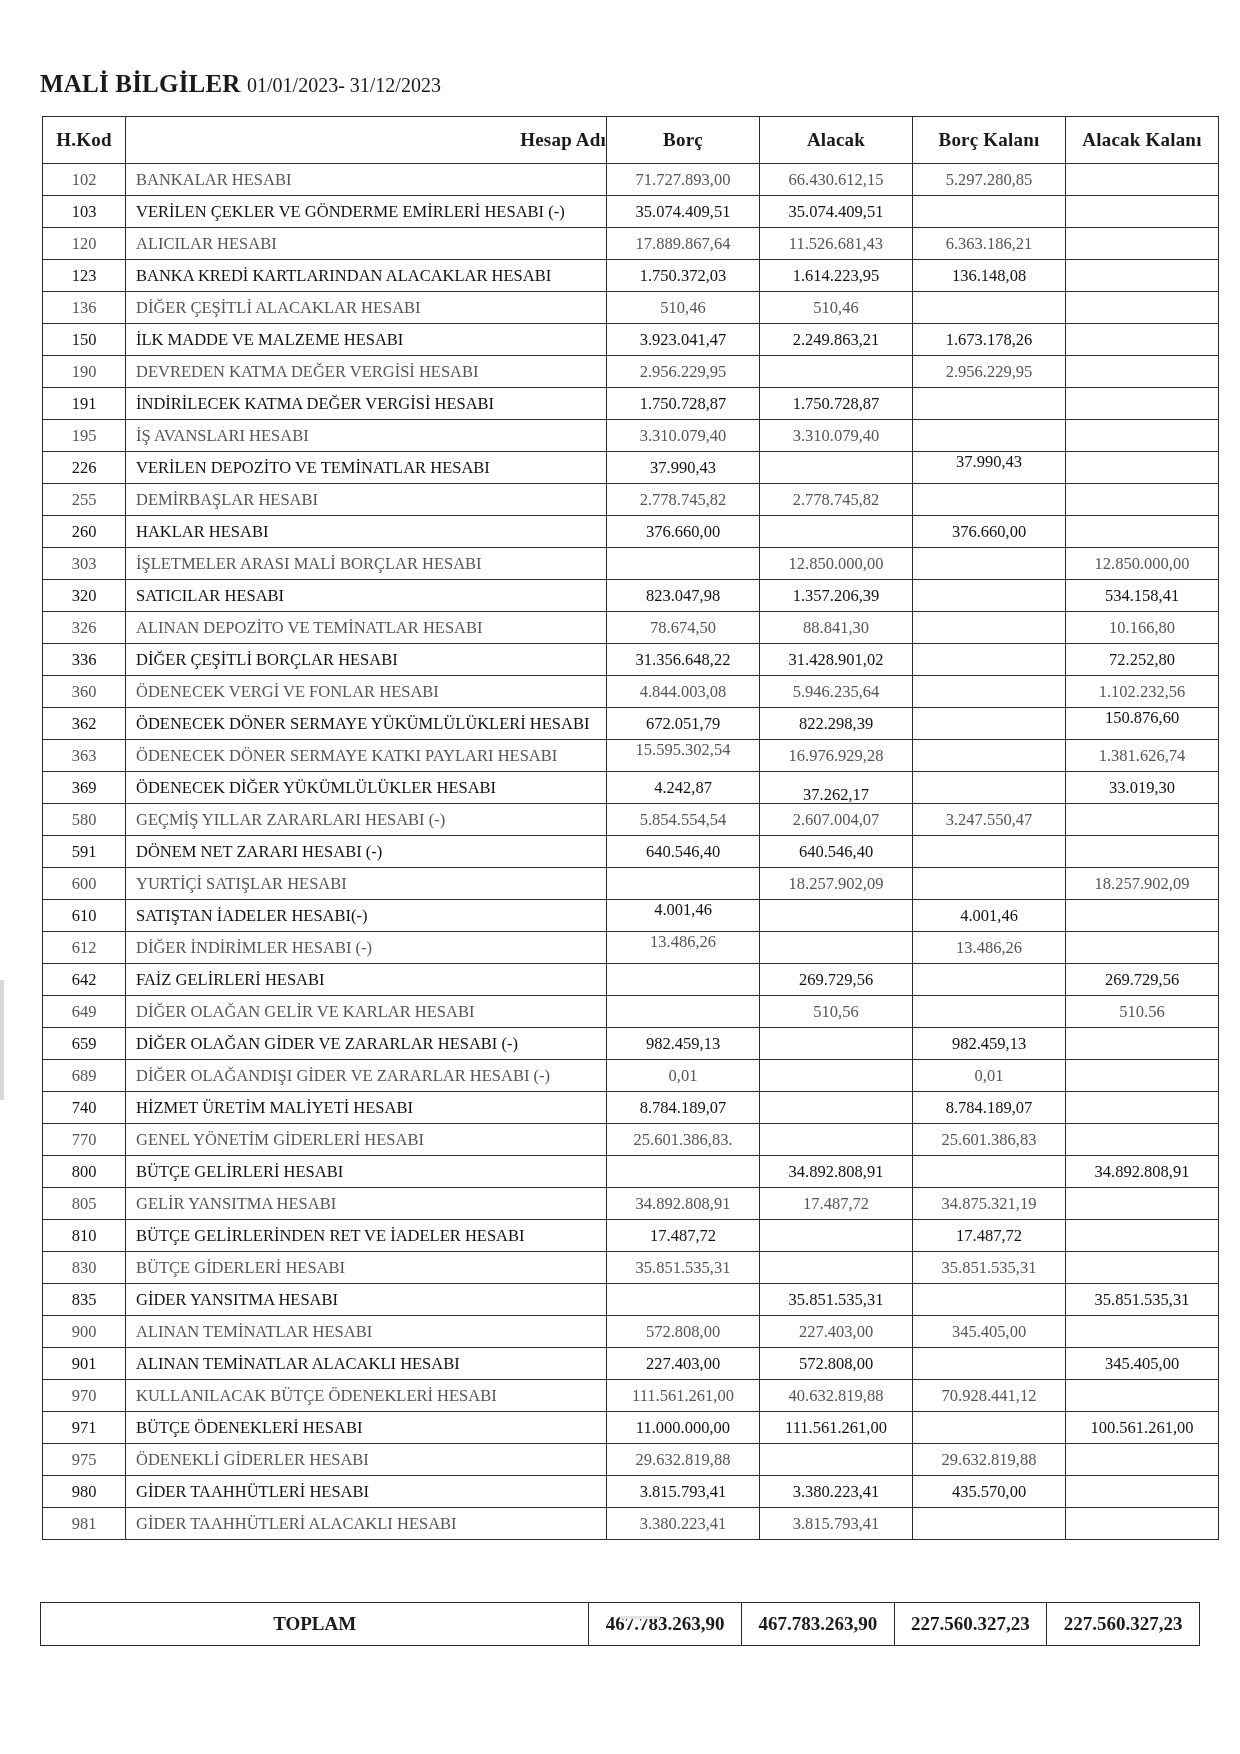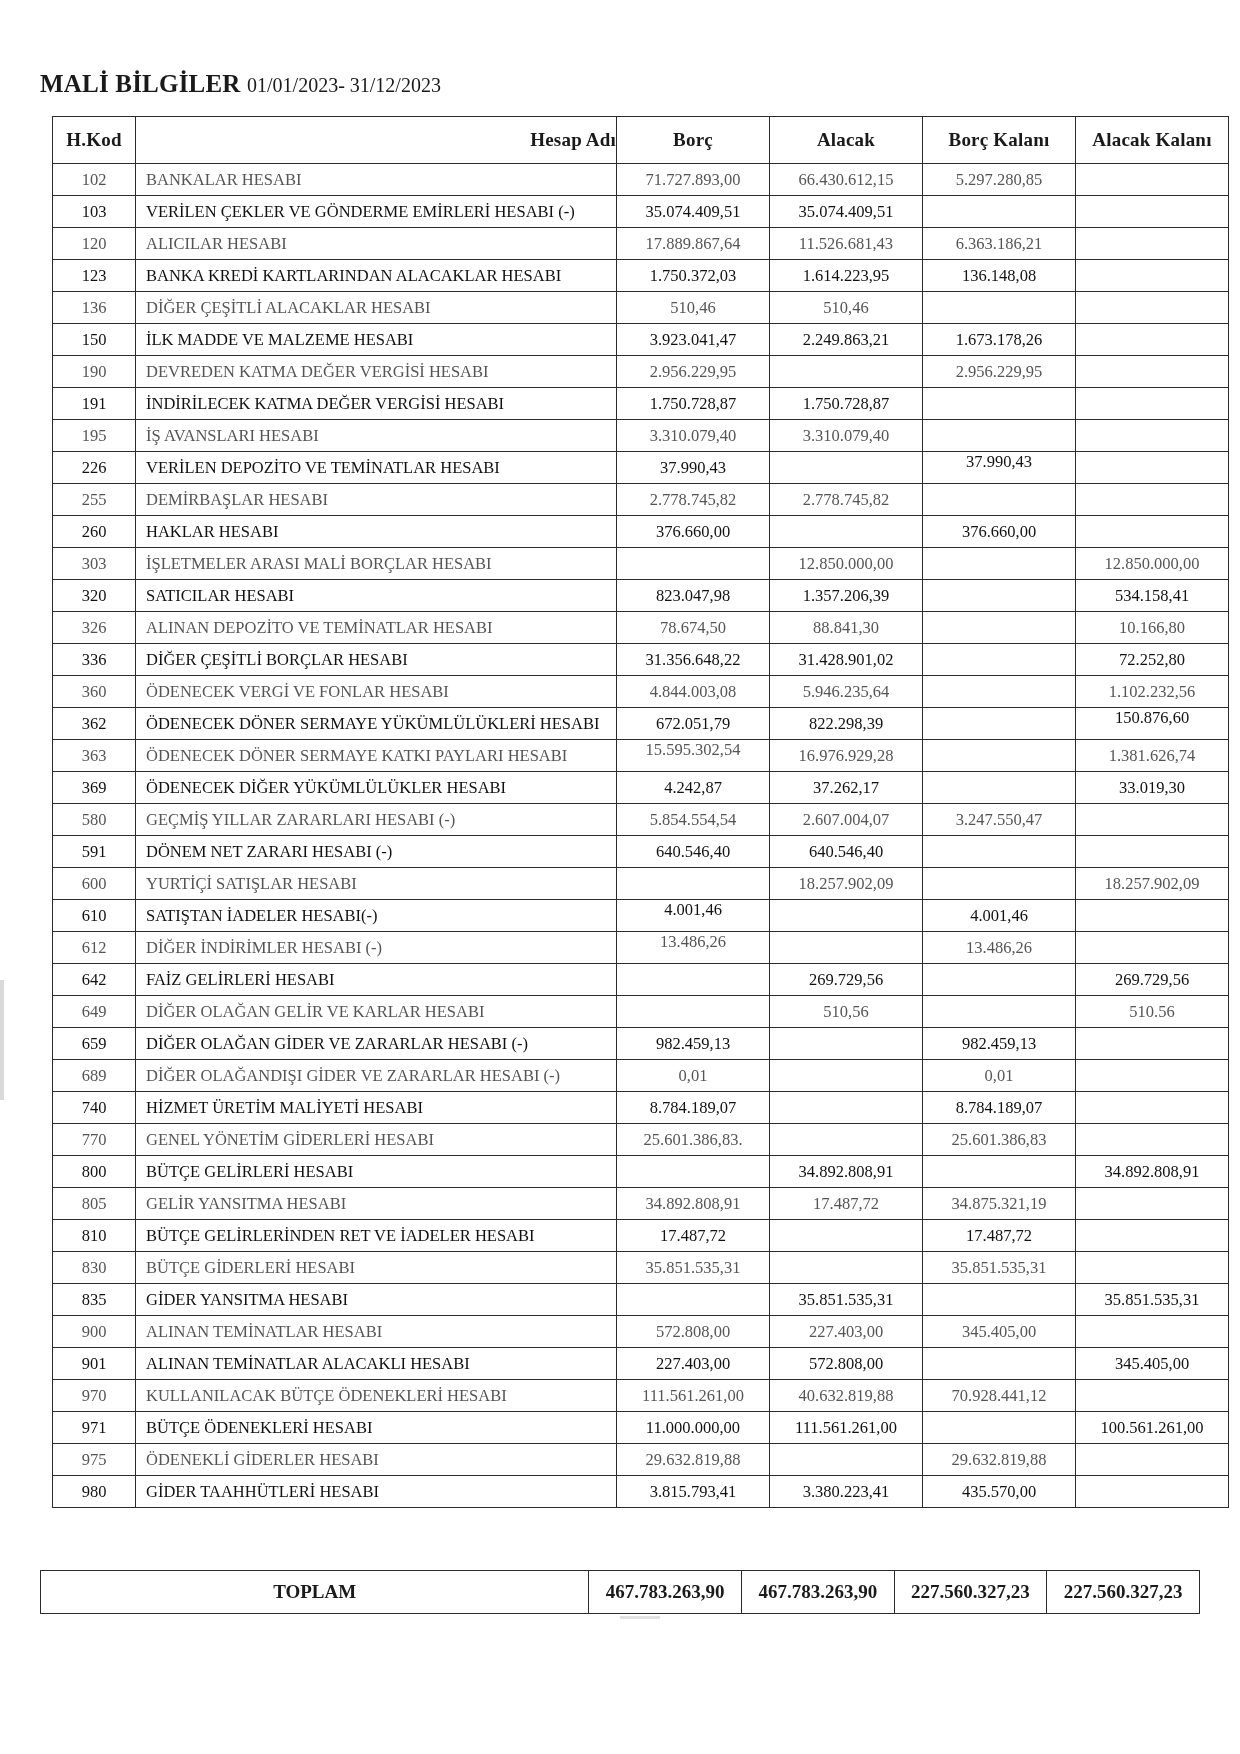--- a/index.html
+++ b/index.html
@@ -29,21 +29,21 @@
     letter-spacing: 0.2px;
   }
   .doc-title .period {
     font-size: 20px;
     font-weight: normal;
     letter-spacing: 0;
   }
   table.ledger {
     border-collapse: collapse;
     width: 1160px;
-    margin-left: 12px;
+    margin-left: 2px;
     table-layout: fixed;
   }
   table.ledger th, table.ledger td {
     border: 1px solid #2b2b2b;
     padding: 0;
     vertical-align: middle;
   }
   table.ledger thead th {
     height: 46px;
     font-size: 19px;
@@ -69,21 +69,21 @@
     width: 152px;
   }
   
   .faded td {
     color: #555;
   }
   .sharp td {
     color: #111;
   }
   .nudge-up { position: relative; top: -6px; display: inline-block; }
-  .nudge-down { position: relative; top: 0; display: inline-block; }
+  .nudge-down { position: relative; top: 7px; display: inline-block; }
 
   table.total {
     border-collapse: collapse;
     width: 1160px;
     margin-top: 62px;
     padding-left: 8px;
   }
   table.total td {
     border: 1px solid #2b2b2b;
     height: 42px;
@@ -466,20 +466,28 @@
           <td class="c-num"></td>
         </tr>
         <tr class="sharp">
           <td class="c-code">980</td>
           <td class="c-name">GİDER TAAHHÜTLERİ HESABI</td>
           <td class="c-num">3.815.793,41</td>
           <td class="c-num">3.380.223,41</td>
           <td class="c-num">435.570,00</td>
           <td class="c-num"></td>
         </tr>
+        <tr class="faded">
+          <td class="c-code">981</td>
+          <td class="c-name">GİDER TAAHHÜTLERİ ALACAKLI HESABI</td>
+          <td class="c-num">3.380.223,41</td>
+          <td class="c-num">3.815.793,41</td>
+          <td class="c-num"></td>
+          <td class="c-num"></td>
+        </tr>
       </tbody>
   </table>
 
   <table class="total">
     <tbody>
       <tr>
         <td class="total-label">TOPLAM</td>
         <td class="total-num">467.783.263,90</td>
         <td class="total-num">467.783.263,90</td>
         <td class="total-num">227.560.327,23</td>

